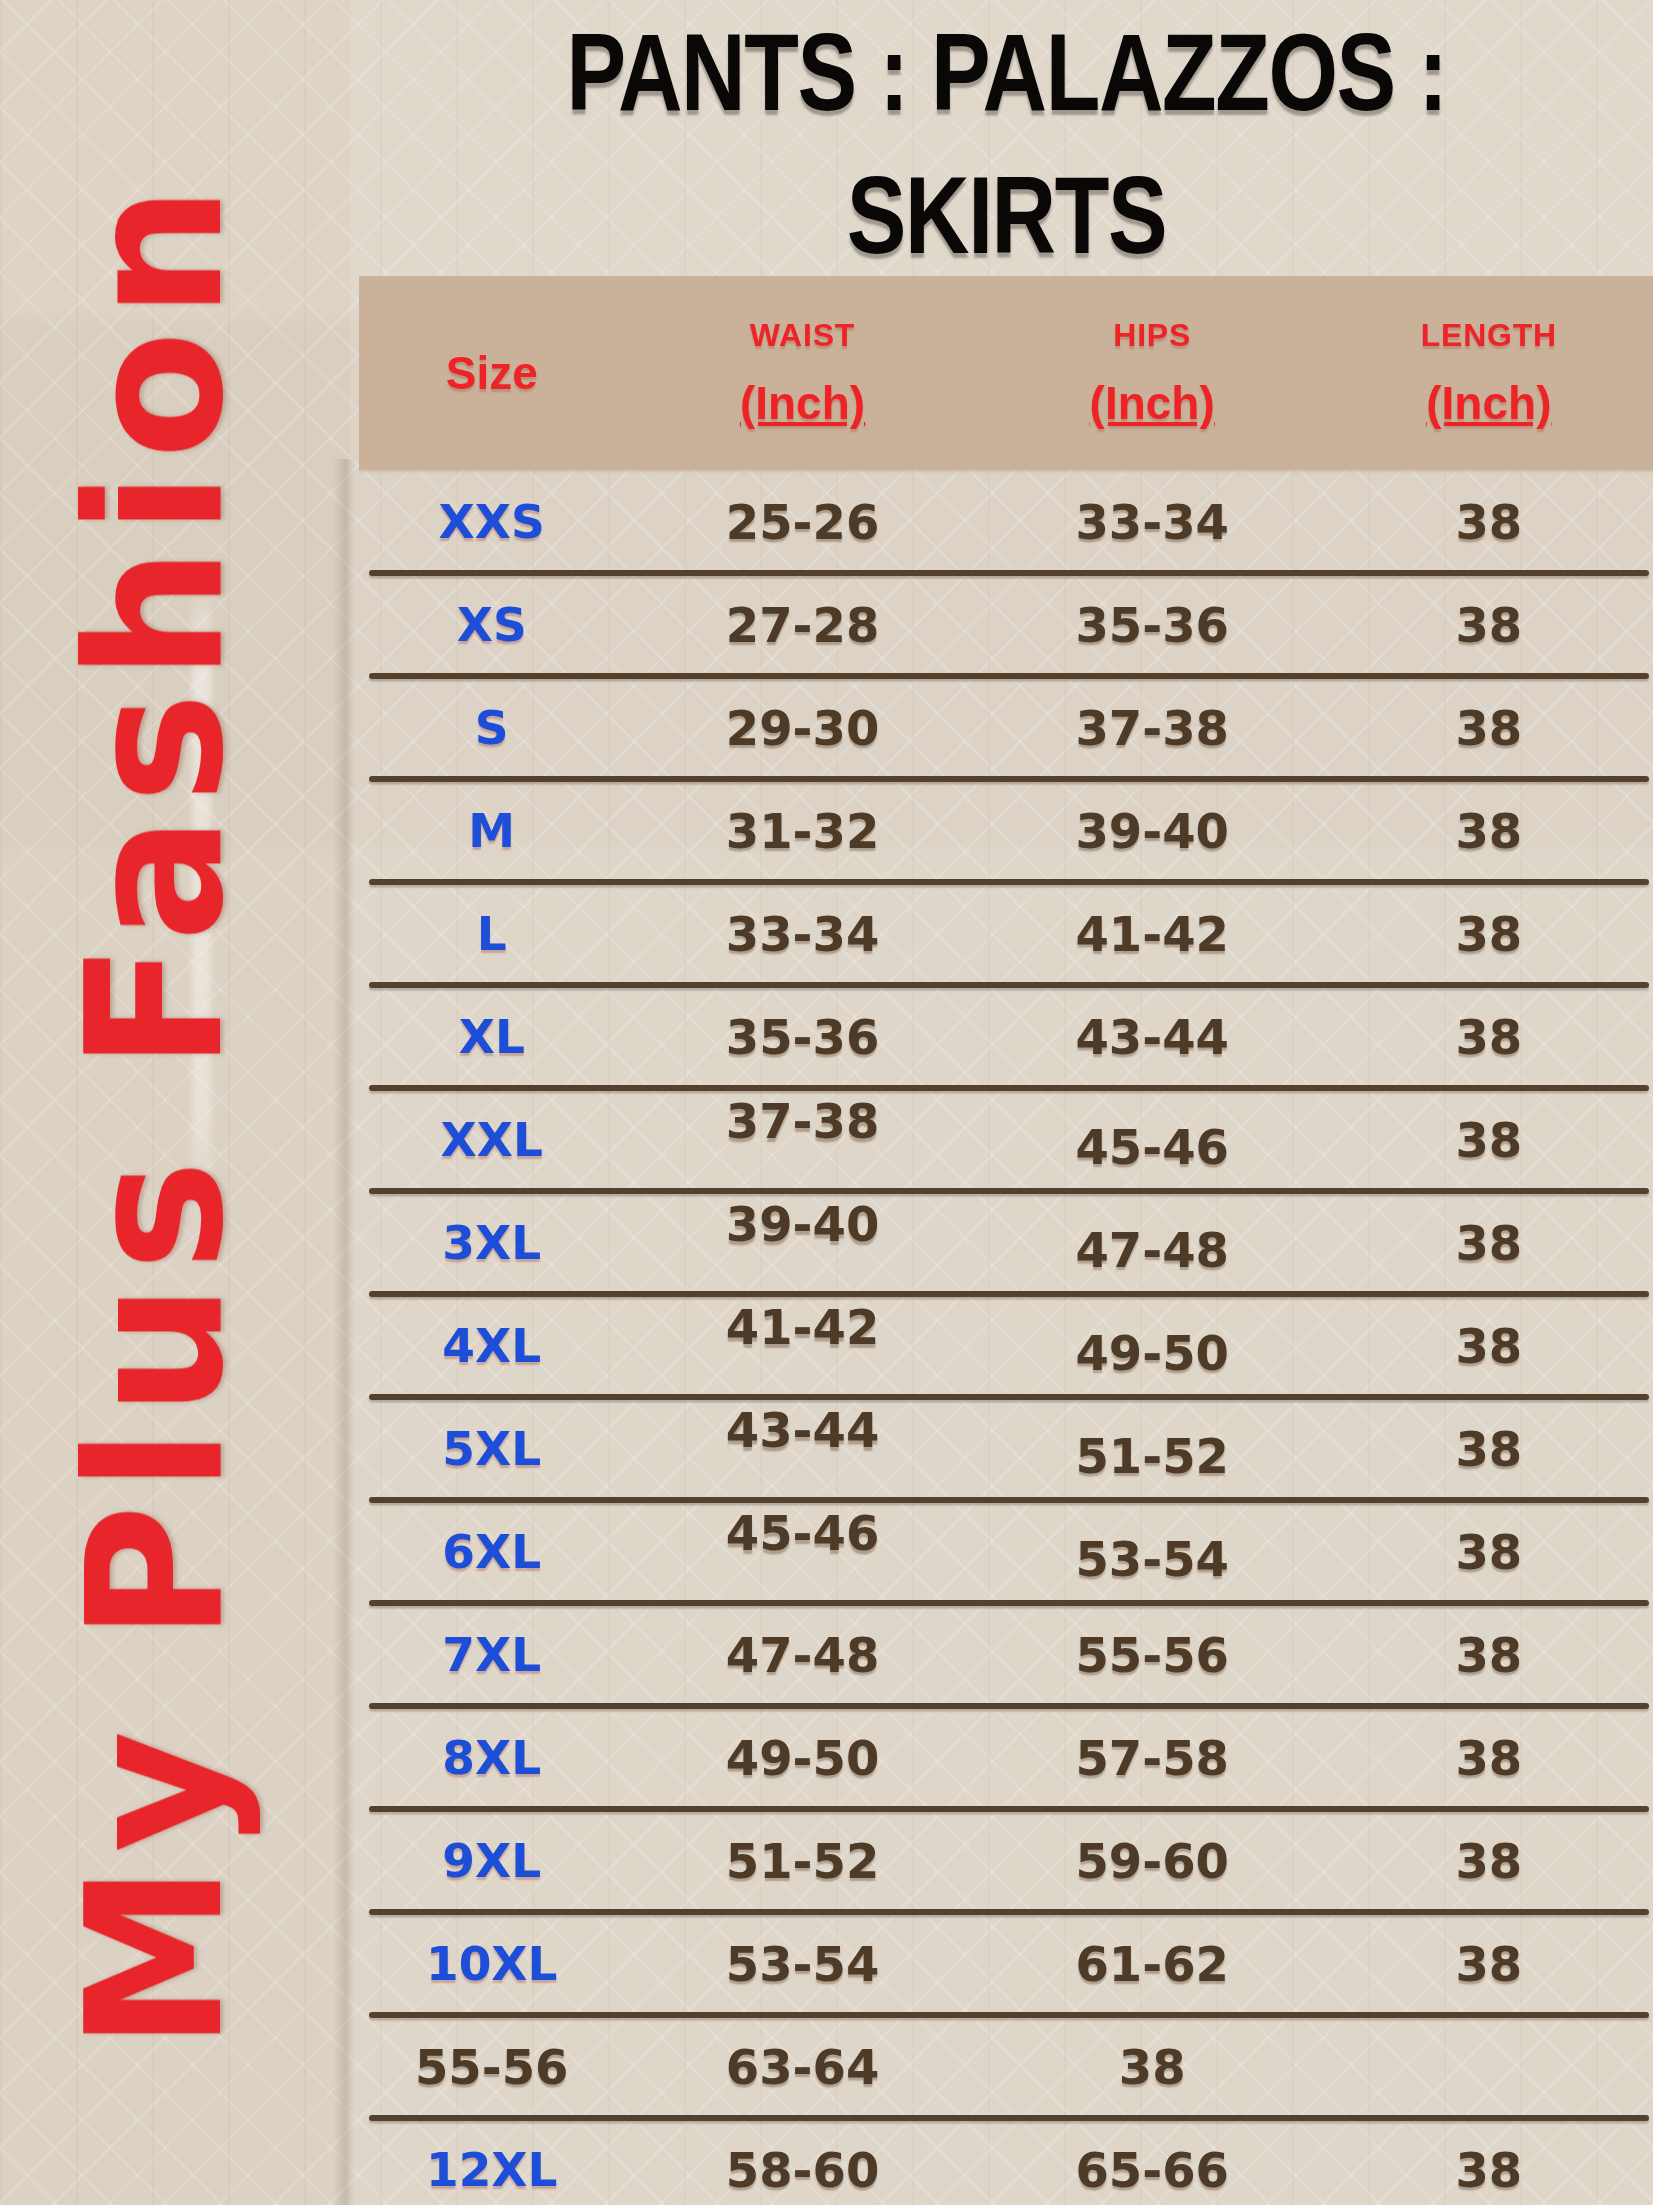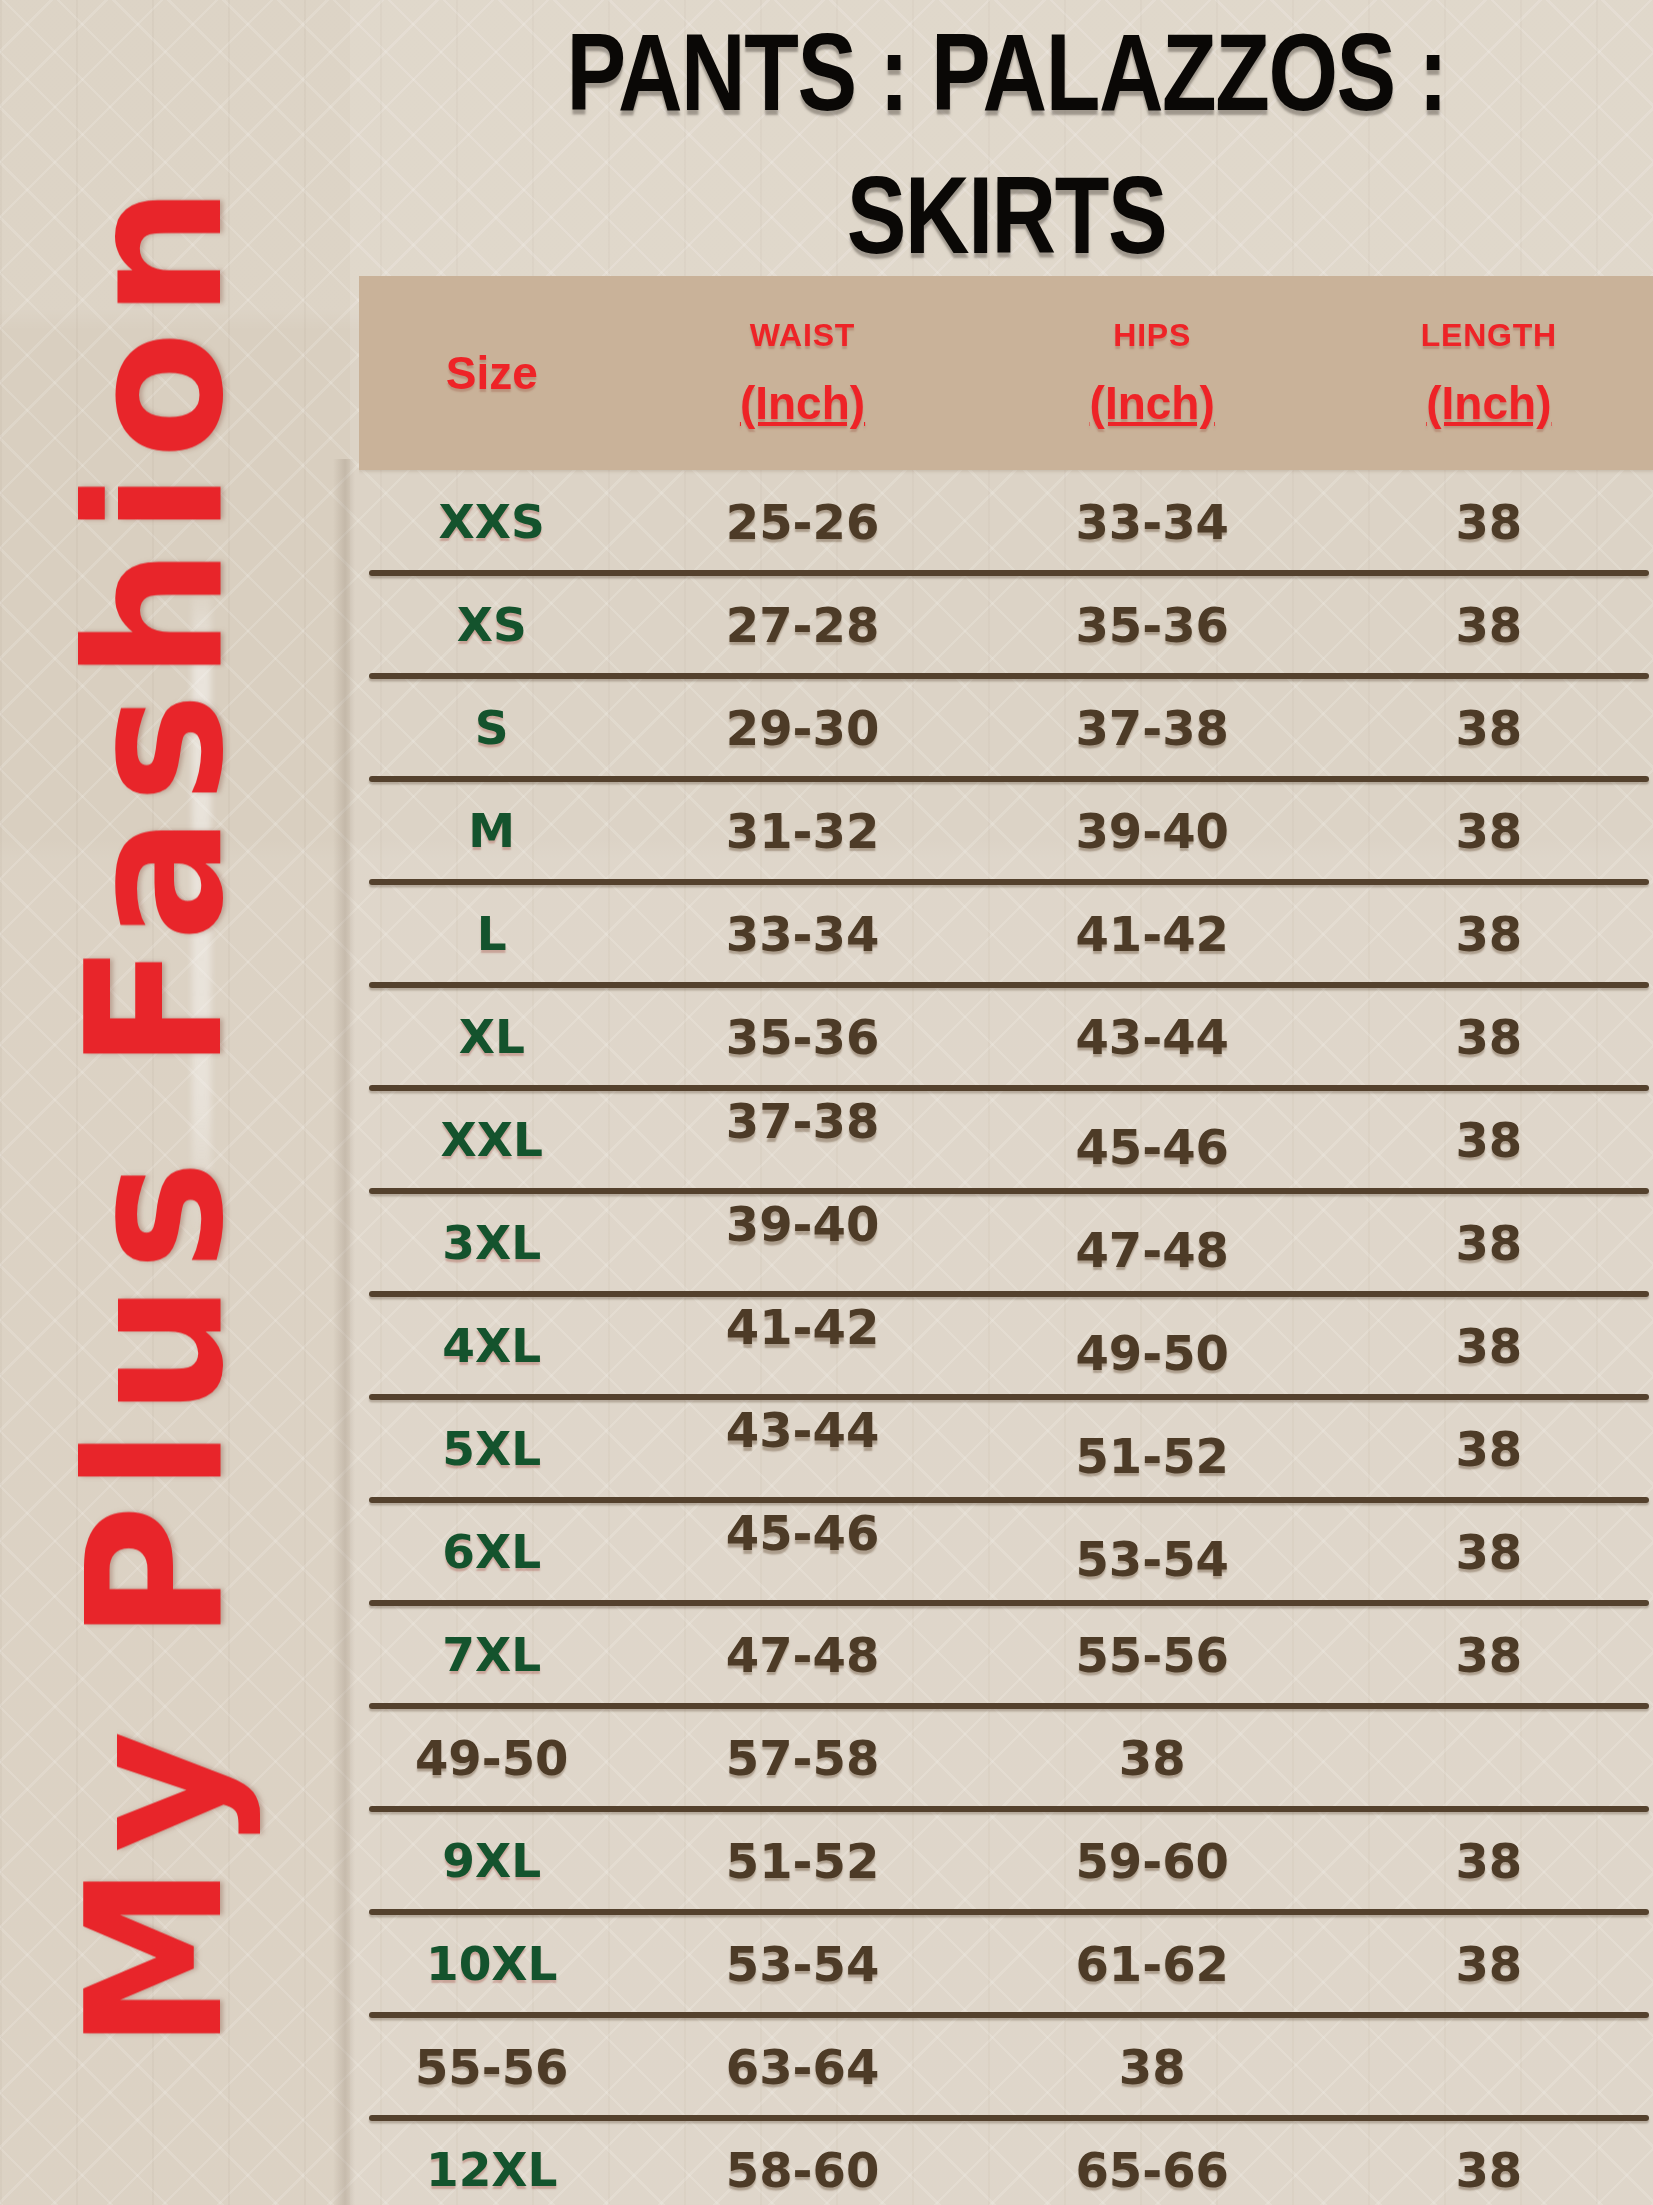--- a/index.html
+++ b/index.html
@@ -91,21 +91,21 @@
     background:#54412d;border-radius:3.4px;
     box-shadow:0 2.5px 1.7px rgba(60,40,20,0.25);
   }
   .trow:last-child::after{display:none;}
   .cell{
     text-align:center;font-weight:bold;font-size:48px;
     font-family:"DejaVu Sans","Liberation Sans",sans-serif;
     color:#4d3b27;
     text-shadow:0 3.4px 1.7px rgba(80,55,30,0.35);
   }
-  .cell.size{color:#14532d;font-size:47px;text-shadow:0 3.4px 1.7px rgba(150,45,35,0.30);}
+  .cell.size{color:#1d4ed8;font-size:47px;text-shadow:0 3.4px 1.7px rgba(150,45,35,0.30);}
   
   .trow.stagger .waist{transform:translateY(-18.7px);}
   .trow.stagger .hips{transform:translateY(6.8px);}
 </style>
 </head>
 <body>
 
 <div class="page">
   <div class="texture"></div>
   <div class="table-sheen"></div>
@@ -206,20 +206,21 @@
             <div class="cell hips">53-54</div>
             <div class="cell length">38</div>
           </div>
           <div class="trow">
             <div class="cell size">7XL</div>
             <div class="cell waist">47-48</div>
             <div class="cell hips">55-56</div>
             <div class="cell length">38</div>
           </div>
           <div class="trow">
+            <div class="cell size">8XL</div>
             <div class="cell waist">49-50</div>
             <div class="cell hips">57-58</div>
             <div class="cell length">38</div>
           </div>
           <div class="trow">
             <div class="cell size">9XL</div>
             <div class="cell waist">51-52</div>
             <div class="cell hips">59-60</div>
             <div class="cell length">38</div>
           </div>

